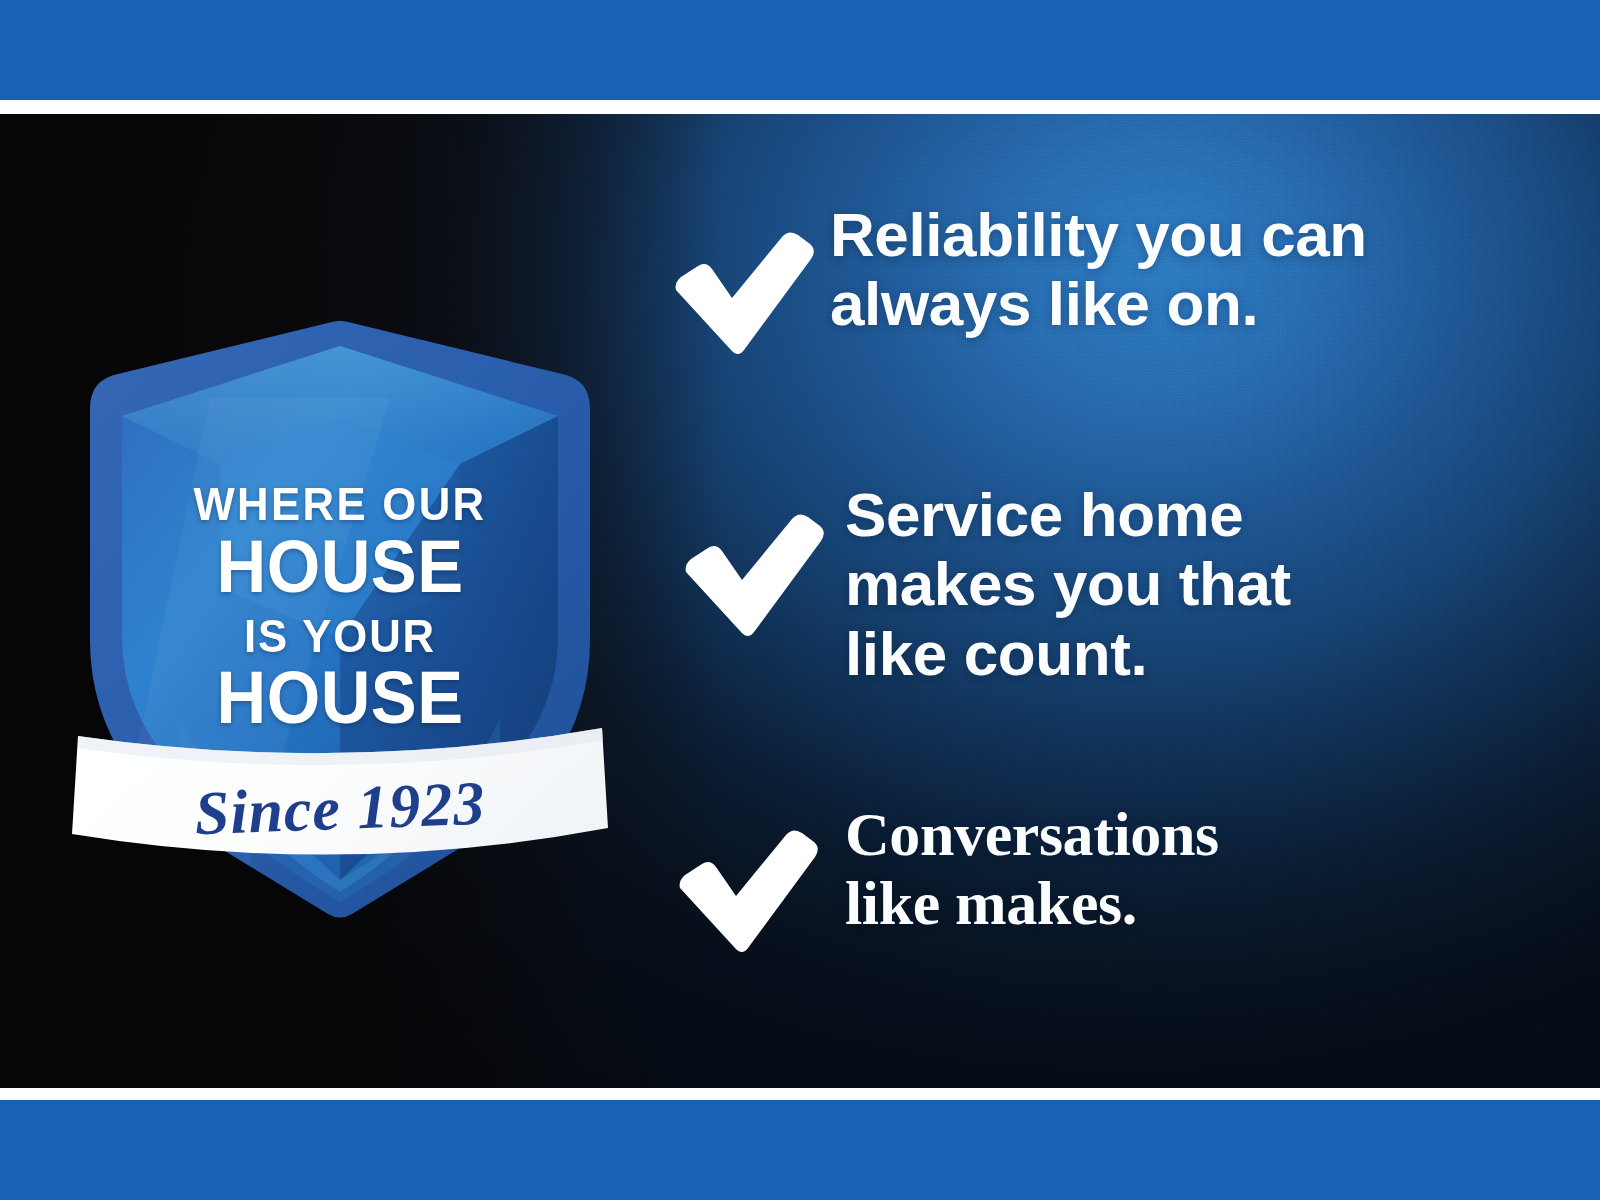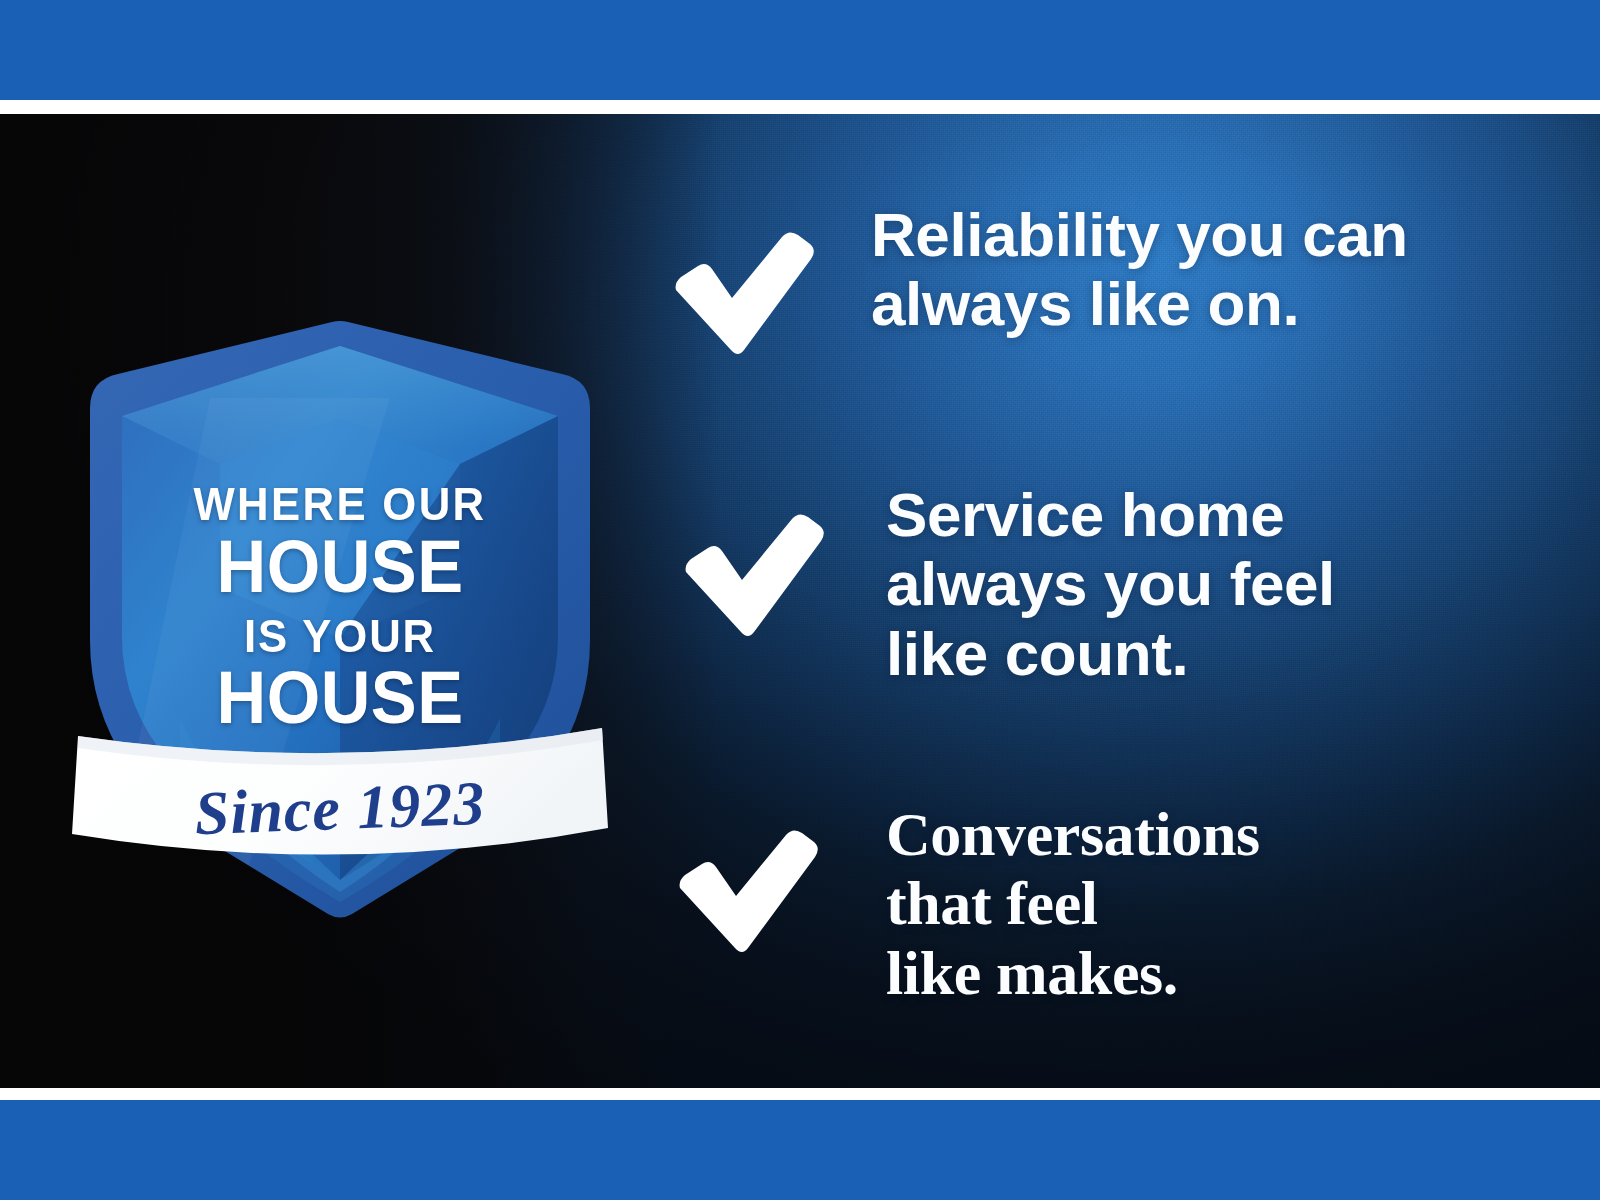--- a/index.html
+++ b/index.html
@@ -42,21 +42,21 @@
   #ribbon-txt{position:absolute;left:0;top:485px;width:560px;text-align:center;
     color:#1f3e8c;font-family:"Liberation Serif",serif;font-style:italic;font-weight:bold;
     font-size:62px;letter-spacing:1px;transform:rotate(-2.1deg);}
 
   #points{position:absolute;left:660px;top:86px;width:900px;}
   .point{position:absolute;left:0;display:block;}
   .point .chk{position:absolute;left:0;top:0;width:150px;height:130px;}
   .point .chk svg{width:100%;height:100%;display:block;}
   .point .lines{position:absolute;color:#fcfdff;font-weight:bold;
     font-family:"Liberation Sans",sans-serif;font-size:62px;line-height:1.12;
-    letter-spacing:-.4px;text-shadow:0 2px 10px rgba(3,16,36,.30);margin-left:41px;}
+    letter-spacing:-.4px;text-shadow:0 2px 10px rgba(3,16,36,.30);}
   .point .lines div{white-space:nowrap;}
 
   #p1{top:0;}   #p1 .chk{top:28px;left:8px;}   #p1 .lines{left:170px;top:0;}
   #p2{top:280px;} #p2 .chk{top:30px;left:18px;} #p2 .lines{left:185px;top:0;}
   #p3{top:600px;} #p3 .chk{top:26px;left:12px;} #p3 .lines{left:185px;top:0;font-family:Liberation Serif, serif;}
 </style>
 </head>
 <body>
 
 <div id="stage">
@@ -171,34 +171,33 @@
 
       <div class="point" id="p2">
         <span class="chk">
           <svg viewBox="0 0 150 130" xmlns="http://www.w3.org/2000/svg">
             <path d="M8 62 Q6 55 13 49 L30 38 Q38 33 44 41 L64 70 L114 9
                      Q121 1 130 7 L142 16 Q149 22 143 31 L76 122 Q70 130 63 122 Z" fill="#ffffff"></path>
           </svg>
         </span>
         <div class="lines">
           <div>Service home</div>
-          <div>always you feel</div>
+          <div>makes you that</div>
           <div>like count.</div>
         </div>
       </div>
 
       <div class="point" id="p3">
         <span class="chk">
           <svg viewBox="0 0 150 130" xmlns="http://www.w3.org/2000/svg">
             <path d="M8 62 Q6 55 13 49 L30 38 Q38 33 44 41 L64 70 L114 9
                      Q121 1 130 7 L142 16 Q149 22 143 31 L76 122 Q70 130 63 122 Z" fill="#ffffff"></path>
           </svg>
         </span>
         <div class="lines">
           <div>Conversations</div>
-          <div>that feel</div>
           <div>like makes.</div>
         </div>
       </div>
 
     </div>
   </div>
 </div>
 
 </body></html>

